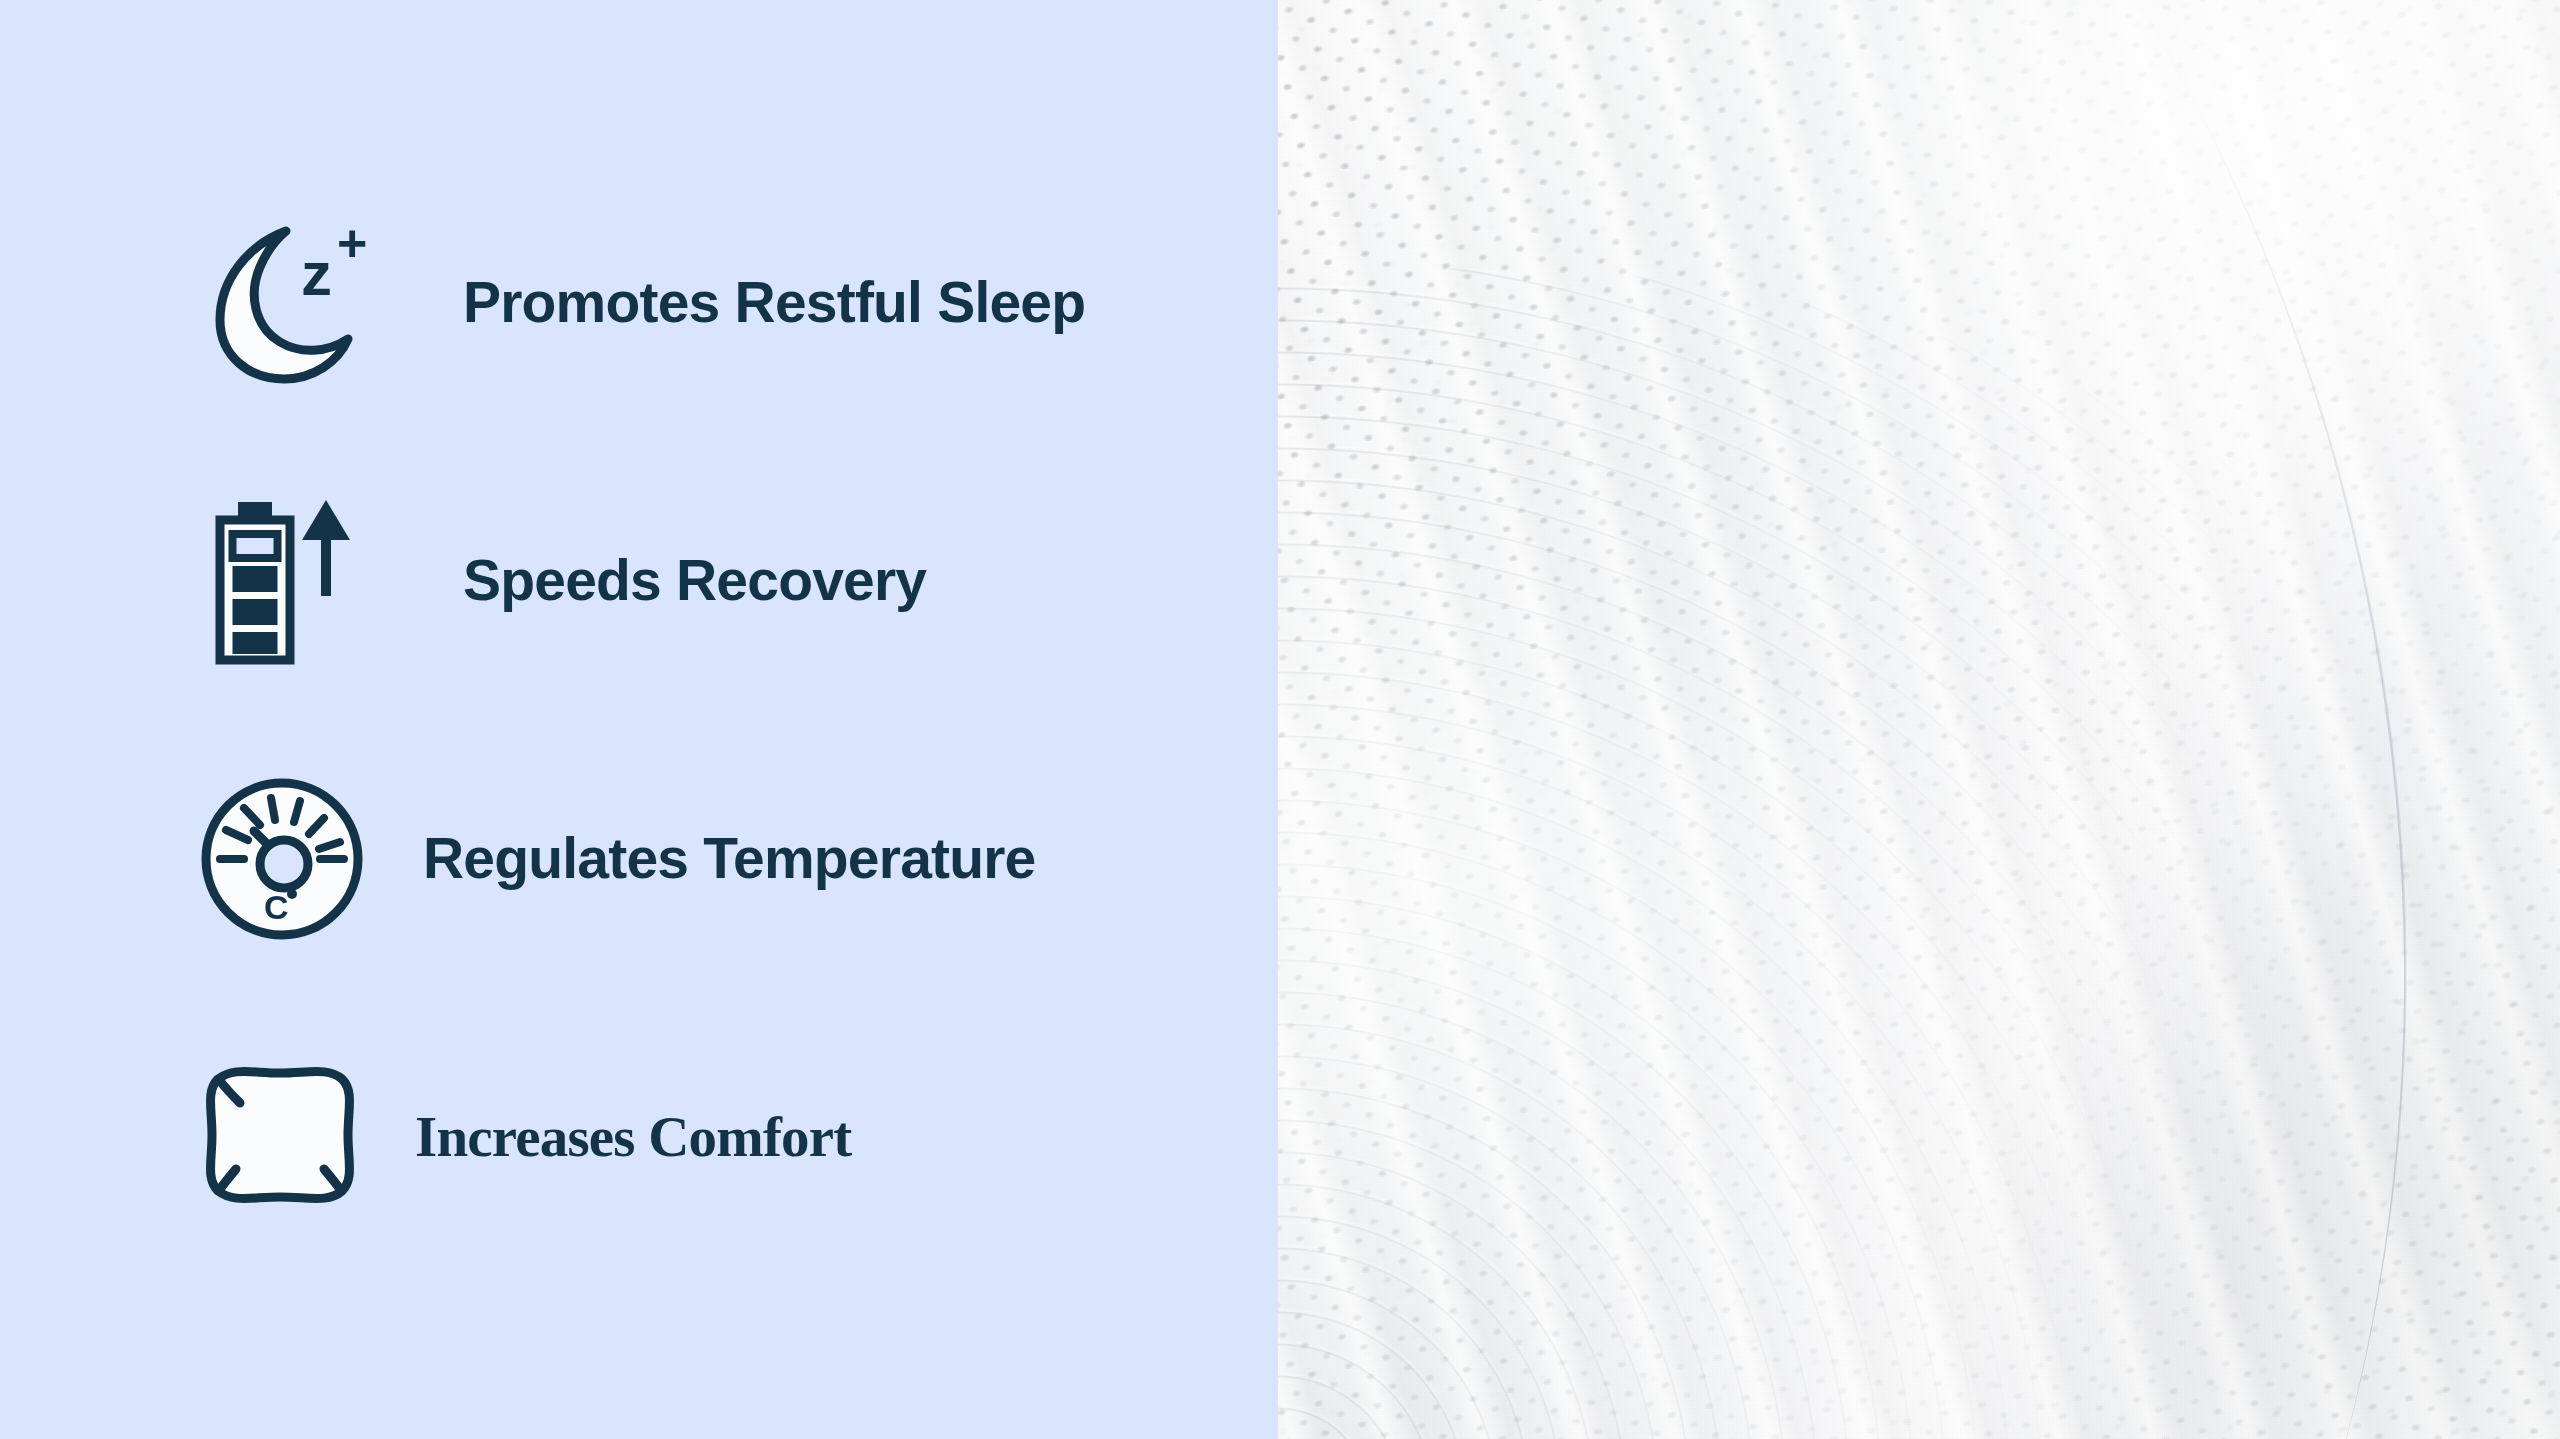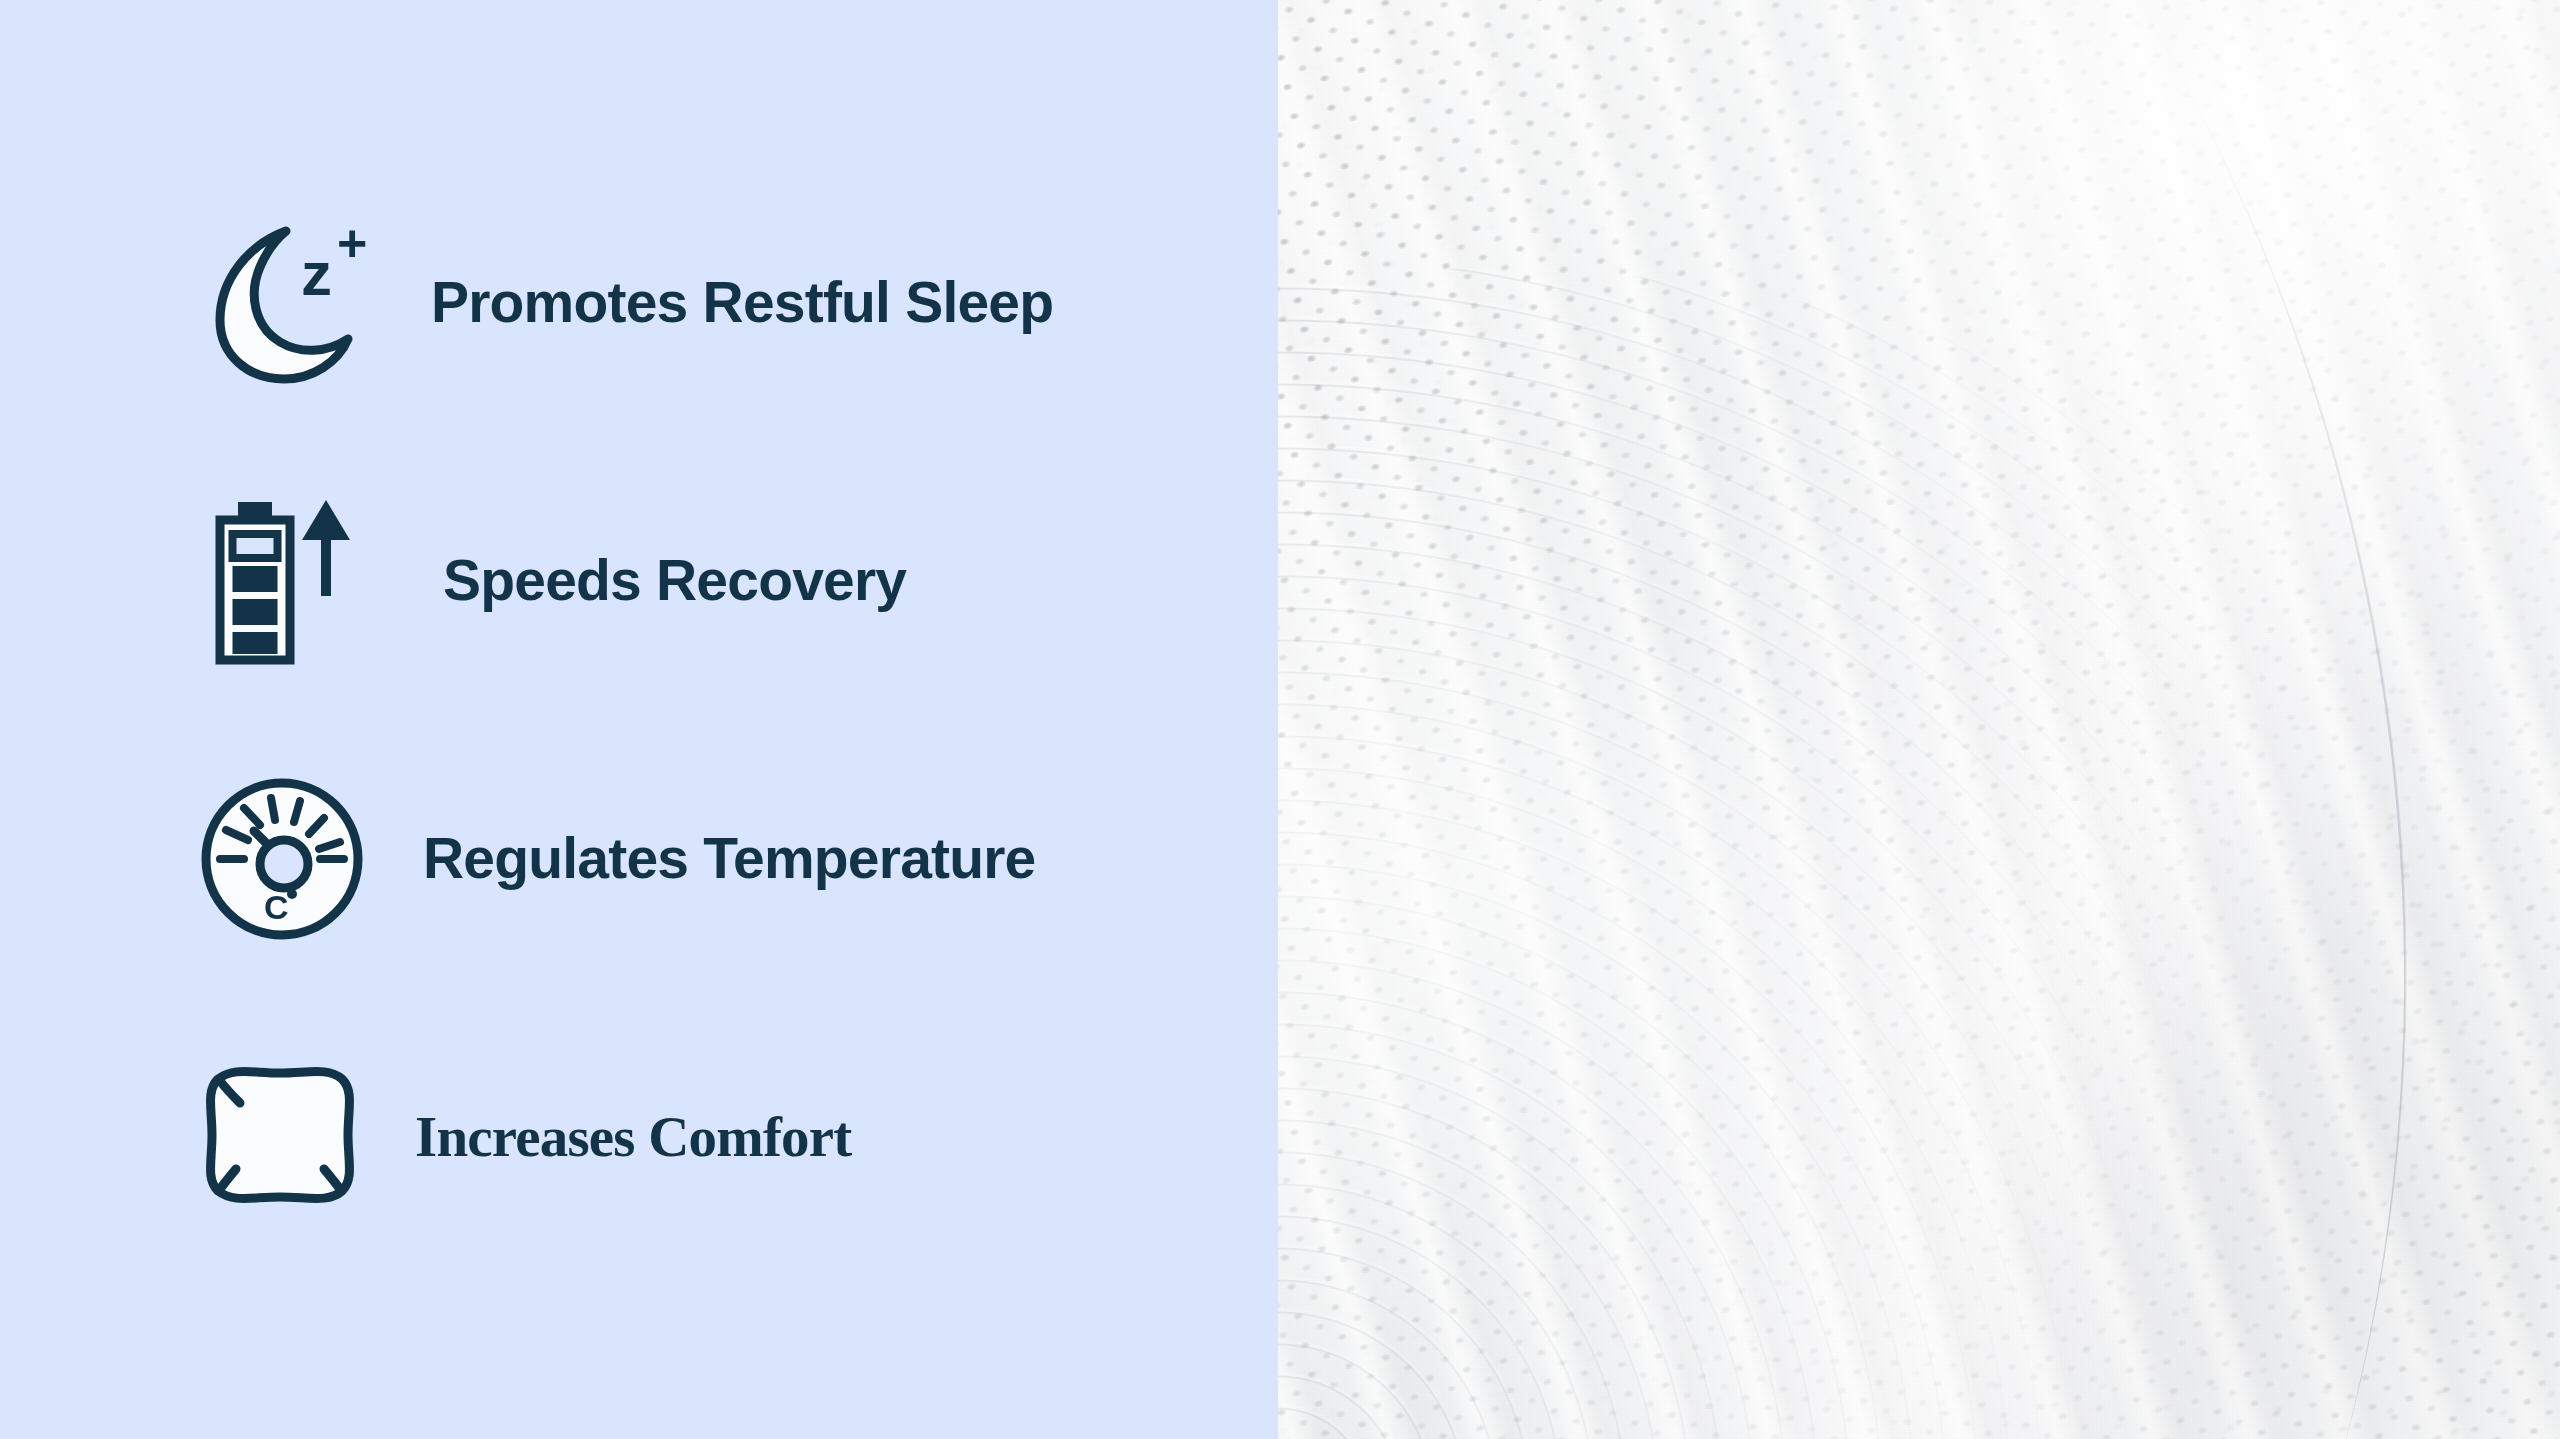--- a/index.html
+++ b/index.html
@@ -61,22 +61,22 @@
     font-weight:bold;
     font-size:57px;
     line-height:1;
     letter-spacing:-0.8px;
     color:#133349;
     white-space:nowrap;
     margin-left:86px;
   }
 
   
-  .row-sleep   .benefit-label { margin-left:56px;text-align:center; }
-  .row-recovery .benefit-label { margin-left:68px; }
+  .row-sleep   .benefit-label { margin-left:88px;text-align:center; }
+  .row-recovery .benefit-label { margin-left:88px; }
   .row-temp    .benefit-label { margin-left:48px; }
   .row-comfort .benefit-label { margin-left:40px;font-family:Liberation Serif, serif; }
 
   
   #product-image {
     position:relative;
     flex:1 1 auto;
     height:1439px;
     overflow:hidden;
     background:#f4f5f7;

